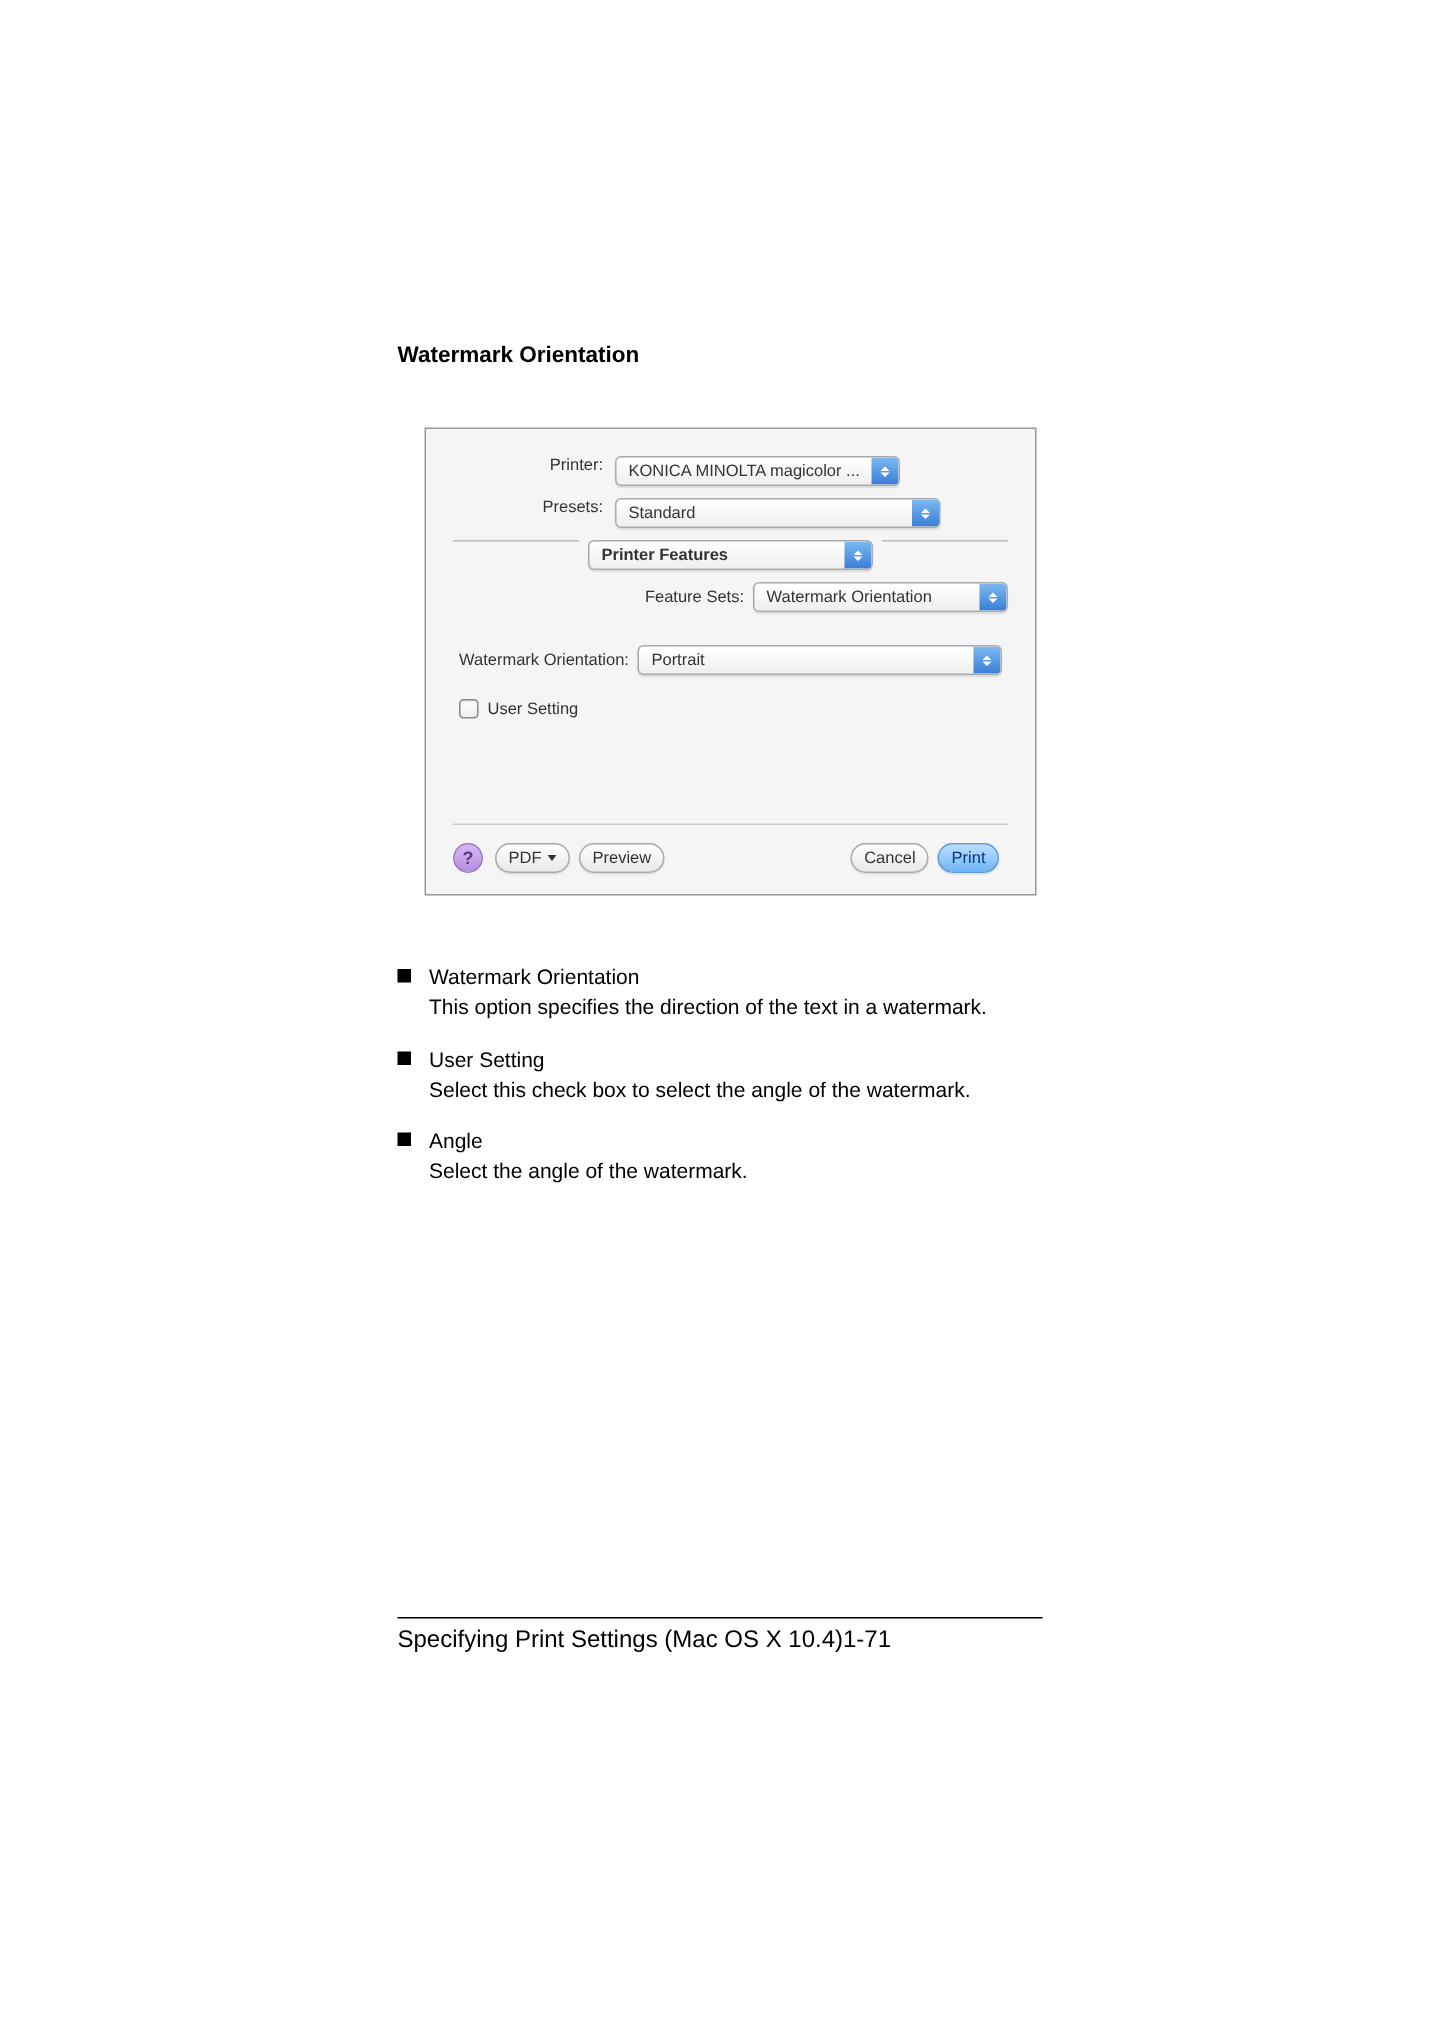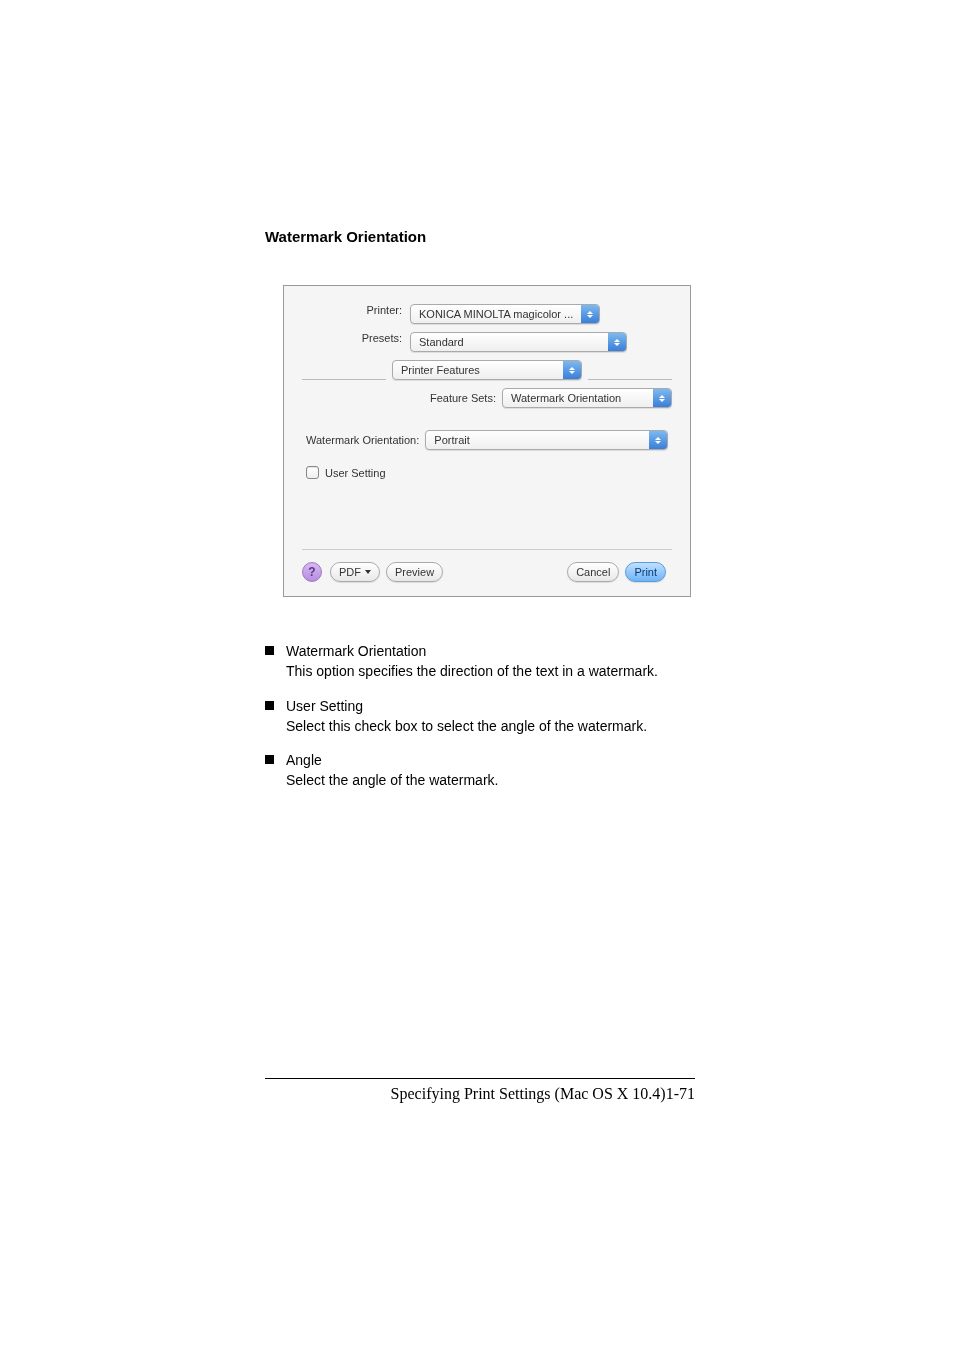--- a/index.html
+++ b/index.html
@@ -77,22 +77,23 @@
     }
     .aqua-select-btn::after {
       content: "";
       width: 0; height: 0;
       border-left: 3px solid transparent;
       border-right: 3px solid transparent;
       border-top: 3px solid #fff;
     }
     .sep-row {
       display: flex;
-      align-items: flex-end;
+      align-items: flex-start;
       margin: 8px 0;
+      font-weight: bold;
     }
     .sep-line {
       flex: 1;
       height: 1px;
       background: #bbb;
     }
     .sep-select {
       margin: 0 6px;
     }
     .feature-row {
@@ -195,23 +196,22 @@
     .bullet-body .bi-title { }
     .bullet-body .bi-desc { }
     .page-footer {
       position: absolute;
       left: 265px;
       top: 1078px;
       width: 430px;
       border-top: 1px solid #000;
       padding-top: 6px;
       display: flex;
-      justify-content: flex-end;
+      justify-content: flex-start;
       font-size: 16px;
-      font-family: Liberation Serif, serif;
     }
   </style>
 </head>
 <body>
 
 <div class="page-content">
   <div class="section-heading">Watermark Orientation</div>
 
   <div class="dialog">
 

